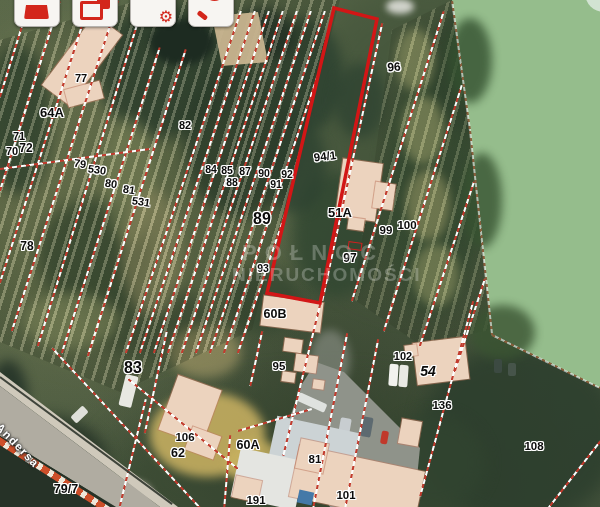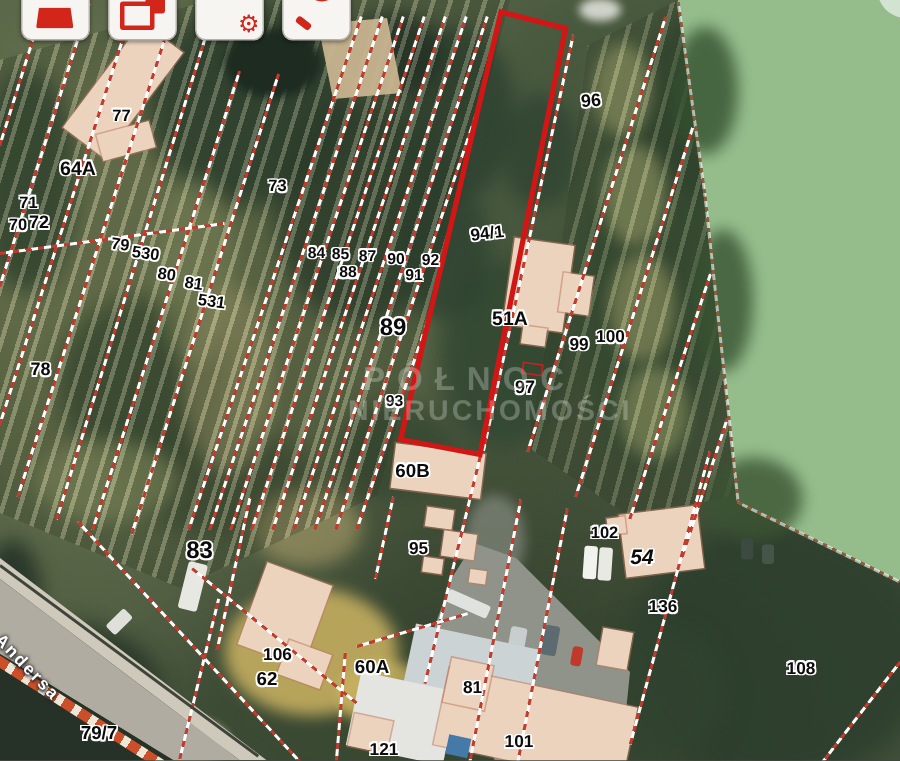--- a/index.html
+++ b/index.html
@@ -200,21 +200,21 @@
       <div class="mlabel" style="left: 52px; top: 112px; font-size: 13px; transform: translate(-50%, -50%) rotate(0deg);">64A</div>
       <div class="mlabel" style="left: 12px; top: 131px; font-size: 11px; transform: translate(-50%, -50%) rotate(0deg); margin-top: 20px;">70</div>
       <div class="mlabel" style="left: 19px; top: 136px; font-size: 11px; transform: translate(-50%, -50%) rotate(0deg);">71</div>
       <div class="mlabel" style="left: 26px; top: 148px; font-size: 12px; transform: translate(-50%, -50%) rotate(0deg);">72</div>
       <div class="mlabel" style="left: 80px; top: 164px; font-size: 11px; transform: translate(-50%, -50%) rotate(8deg);">79</div>
       <div class="mlabel" style="left: 97px; top: 170px; font-size: 11px; transform: translate(-50%, -50%) rotate(8deg);">530</div>
       <div class="mlabel" style="left: 111px; top: 184px; font-size: 11px; transform: translate(-50%, -50%) rotate(8deg);">80</div>
       <div class="mlabel" style="left: 129px; top: 190px; font-size: 11px; transform: translate(-50%, -50%) rotate(8deg);">81</div>
       <div class="mlabel" style="left: 141px; top: 202px; font-size: 11px; transform: translate(-50%, -50%) rotate(8deg);">531</div>
       <div class="mlabel" style="left: 27px; top: 246px; font-size: 12px; transform: translate(-50%, -50%) rotate(0deg);">78</div>
-      <div class="mlabel" style="left: 185px; top: 125px; font-size: 11px; transform: translate(-50%, -50%) rotate(0deg);">73</div>
+      <div class="mlabel" style="left: 185px; top: 125px; font-size: 11px; transform: translate(-50%, -50%) rotate(0deg);">82</div>
       <div class="mlabel" style="left: 211px; top: 169px; font-size: 10.5px; transform: translate(-50%, -50%) rotate(0deg);">84</div>
       <div class="mlabel" style="left: 227px; top: 170px; font-size: 10.5px; transform: translate(-50%, -50%) rotate(0deg);">85</div>
       <div class="mlabel" style="left: 245px; top: 171px; font-size: 10.5px; transform: translate(-50%, -50%) rotate(0deg);">87</div>
       <div class="mlabel" style="left: 262px; top: 181px; font-size: 16px; transform: translate(-50%, -50%) rotate(0deg); margin-top: 38px;">89</div>
       <div class="mlabel" style="left: 264px; top: 173px; font-size: 10.5px; transform: translate(-50%, -50%) rotate(0deg);">90</div>
       <div class="mlabel" style="left: 287px; top: 174px; font-size: 10.5px; transform: translate(-50%, -50%) rotate(0deg);">92</div>
       <div class="mlabel" style="left: 231px; top: 182px; font-size: 10.5px; transform: translate(-50%, -50%) rotate(0deg);">86</div>
       <div class="mlabel" style="left: 232px; top: 182px; font-size: 10.5px; transform: translate(-50%, -50%) rotate(0deg);">88</div>
       <div class="mlabel" style="left: 276px; top: 184px; font-size: 10.5px; transform: translate(-50%, -50%) rotate(0deg);">91</div>
       <div class="mlabel" style="left: 325px; top: 157px; font-size: 11.5px; transform: translate(-50%, -50%) rotate(-7deg);">94/1</div>
@@ -226,21 +226,21 @@
       <div class="mlabel" style="left: 263px; top: 268px; font-size: 10.5px; transform: translate(-50%, -50%) rotate(0deg);">93</div>
       <div class="mlabel" style="left: 275px; top: 314px; font-size: 12.5px; transform: translate(-50%, -50%) rotate(0deg);">60B</div>
       <div class="mlabel" style="left: 279px; top: 367px; font-size: 11.5px; transform: translate(-50%, -50%) rotate(0deg);">95</div>
       <div class="mlabel" style="left: 133px; top: 368px; font-size: 16px; transform: translate(-50%, -50%) rotate(0deg);">83</div>
       <div class="mlabel" style="left: 403px; top: 356px; font-size: 11px; transform: translate(-50%, -50%) rotate(0deg);">102</div>
       <div class="mlabel" style="left: 428px; top: 371px; font-size: 14px; transform: translate(-50%, -50%) rotate(0deg); font-style: italic;">54</div>
       <div class="mlabel" style="left: 442px; top: 406px; font-size: 11.5px; transform: translate(-50%, -50%) rotate(0deg);">136</div>
       <div class="mlabel" style="left: 185px; top: 438px; font-size: 11.5px; transform: translate(-50%, -50%) rotate(0deg);">106</div>
       <div class="mlabel" style="left: 178px; top: 453px; font-size: 12.5px; transform: translate(-50%, -50%) rotate(0deg);">62</div>
       <div class="mlabel" style="left: 248px; top: 445px; font-size: 12.5px; transform: translate(-50%, -50%) rotate(0deg);">60A</div>
-      <div class="mlabel" style="left: 256px; top: 501px; font-size: 11.5px; transform: translate(-50%, -50%) rotate(0deg);">121</div>
+      <div class="mlabel" style="left: 256px; top: 501px; font-size: 11.5px; transform: translate(-50%, -50%) rotate(0deg);">191</div>
       <div class="mlabel" style="left: 315px; top: 460px; font-size: 11.5px; transform: translate(-50%, -50%) rotate(0deg);">81</div>
       <div class="mlabel" style="left: 346px; top: 496px; font-size: 11.5px; transform: translate(-50%, -50%) rotate(0deg);">101</div>
       <div class="mlabel" style="left: 534px; top: 447px; font-size: 11.5px; transform: translate(-50%, -50%) rotate(0deg);">108</div>
       <div class="mlabel" style="left: 66px; top: 489px; font-size: 12.5px; transform: translate(-50%, -50%) rotate(0deg);">79/7</div>
     </div>
 
   <div class="street">a Andersa</div>
   <div class="wm wm2">NIERUCHOMOŚCI</div>
   <div class="wm wm1">PÓŁNOC</div>
 

